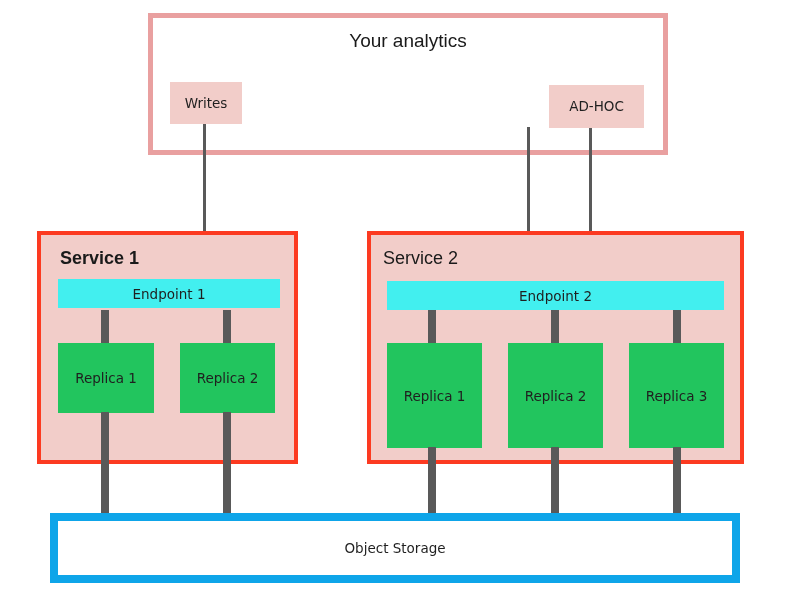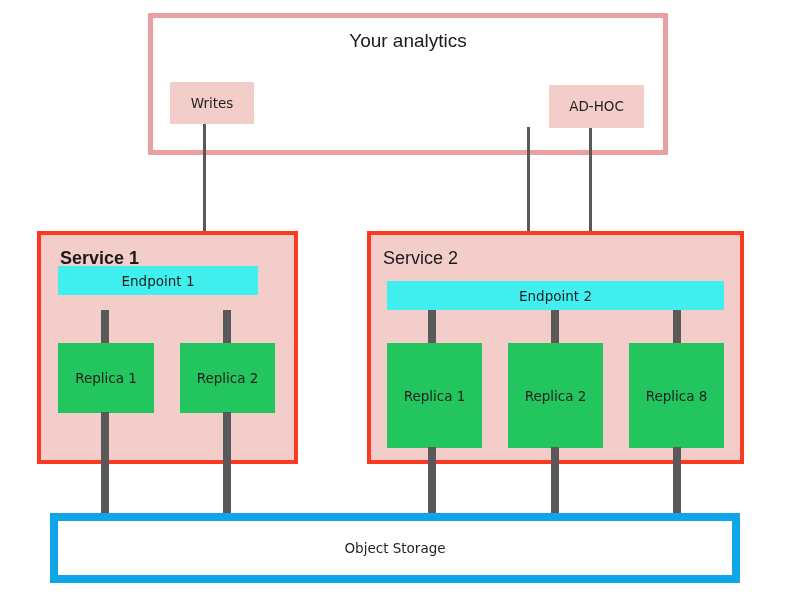--- a/index.html
+++ b/index.html
@@ -39,21 +39,21 @@
   .chip {
     background: #f2cdc9;
     color: #1f1f1f;
     font-size: 13.5px;
     display: flex;
     align-items: center;
     justify-content: center;
     text-align: center;
     line-height: 1.25;
   }
-  .chip-writes   { left: 170px; top: 82px;  width: 84px;  height: 42px; }
+  .chip-writes   { left: 170px; top: 82px;  width: 72px;  height: 42px; }
   .chip-analytics{ left: 387px; top: 83px;  width: 156px; height: 44px; }
   .chip-adhoc    { left: 549px; top: 85px;  width: 95px;  height: 43px; }
 
   
   .arrow-line {
     width: 3px;
     background: #595959;
   }
   .arrow-head {
     width: 0; height: 0;
@@ -85,21 +85,21 @@
 
   
   .endpoint {
     background: #42efef;
     color: #1f1f1f;
     font-size: 13.5px;
     display: flex;
     align-items: center;
     justify-content: center;
   }
-  .endpoint-1 { left: 58px;  top: 266px; width: 200px; height: 29px; }
+  .endpoint-1 { left: 58px;  top: 279px; width: 222px; height: 29px; }
   .endpoint-2 { left: 387px; top: 281px; width: 337px; height: 29px; }
 
   
   .replica {
     background: #22c55e;
     color: #1f1f1f;
     font-size: 13.5px;
     display: flex;
     align-items: center;
     justify-content: center;
@@ -165,20 +165,20 @@
   <div class="abs conn c-s1r2-down"></div>
 
   <div class="abs service-box service-2"></div>
   <div class="abs service-label s2-label">Service 2</div>
   <div class="abs endpoint endpoint-2">Endpoint 2</div>
   <div class="abs conn c-s2r1-up"></div>
   <div class="abs conn c-s2r2-up"></div>
   <div class="abs conn c-s2r3-up"></div>
   <div class="abs replica s2-r1">Replica 1</div>
   <div class="abs replica s2-r2">Replica 2</div>
-  <div class="abs replica s2-r3">Replica 8</div>
+  <div class="abs replica s2-r3">Replica 3</div>
   <div class="abs conn c-s2r1-down"></div>
   <div class="abs conn c-s2r2-down"></div>
   <div class="abs conn c-s2r3-down"></div>
 
   <div class="abs storage-box">Object Storage</div>
 
 </div>
 
 </body></html>

